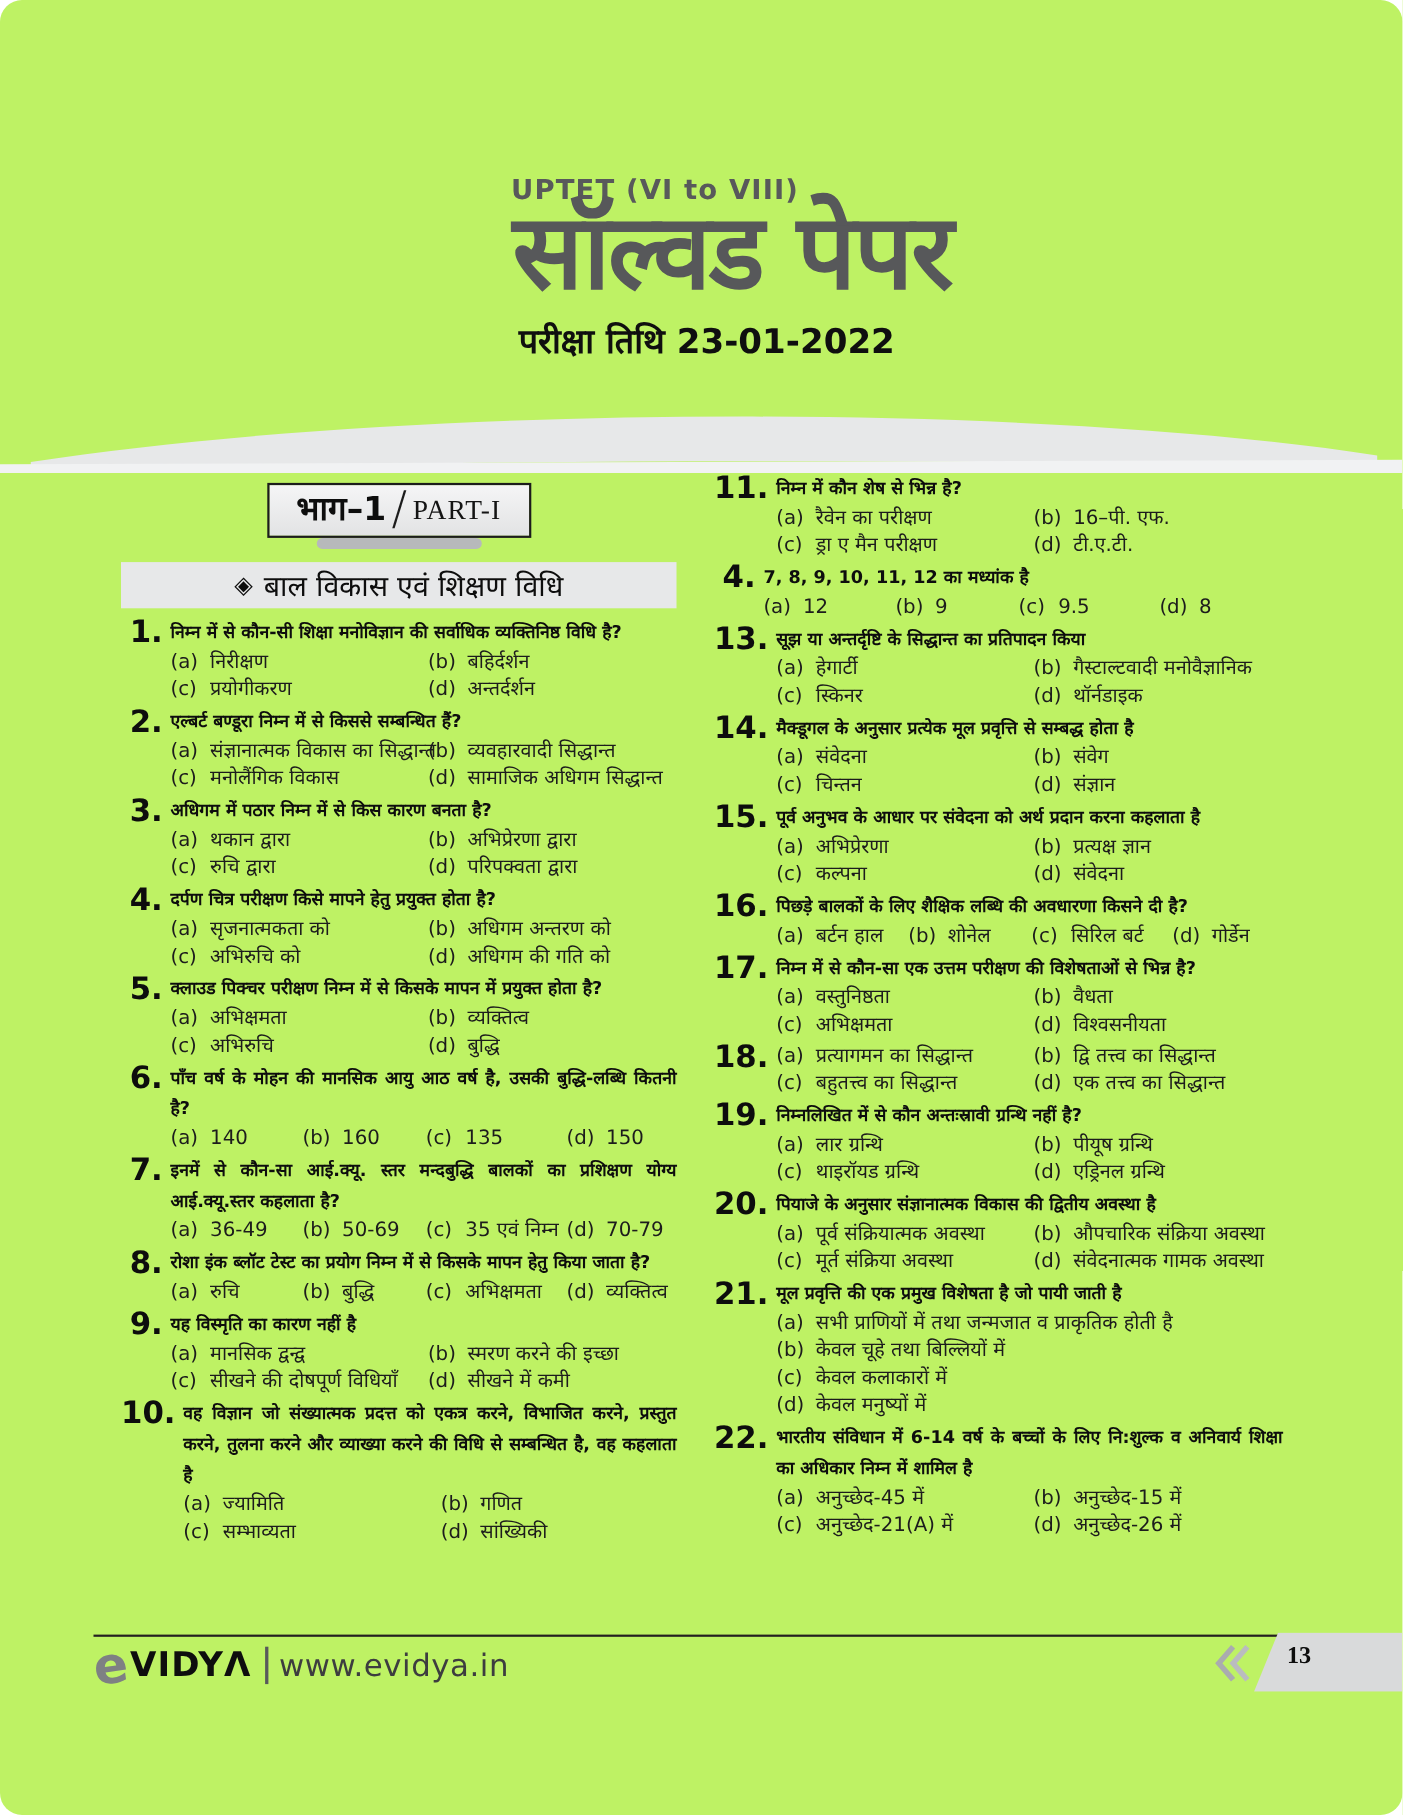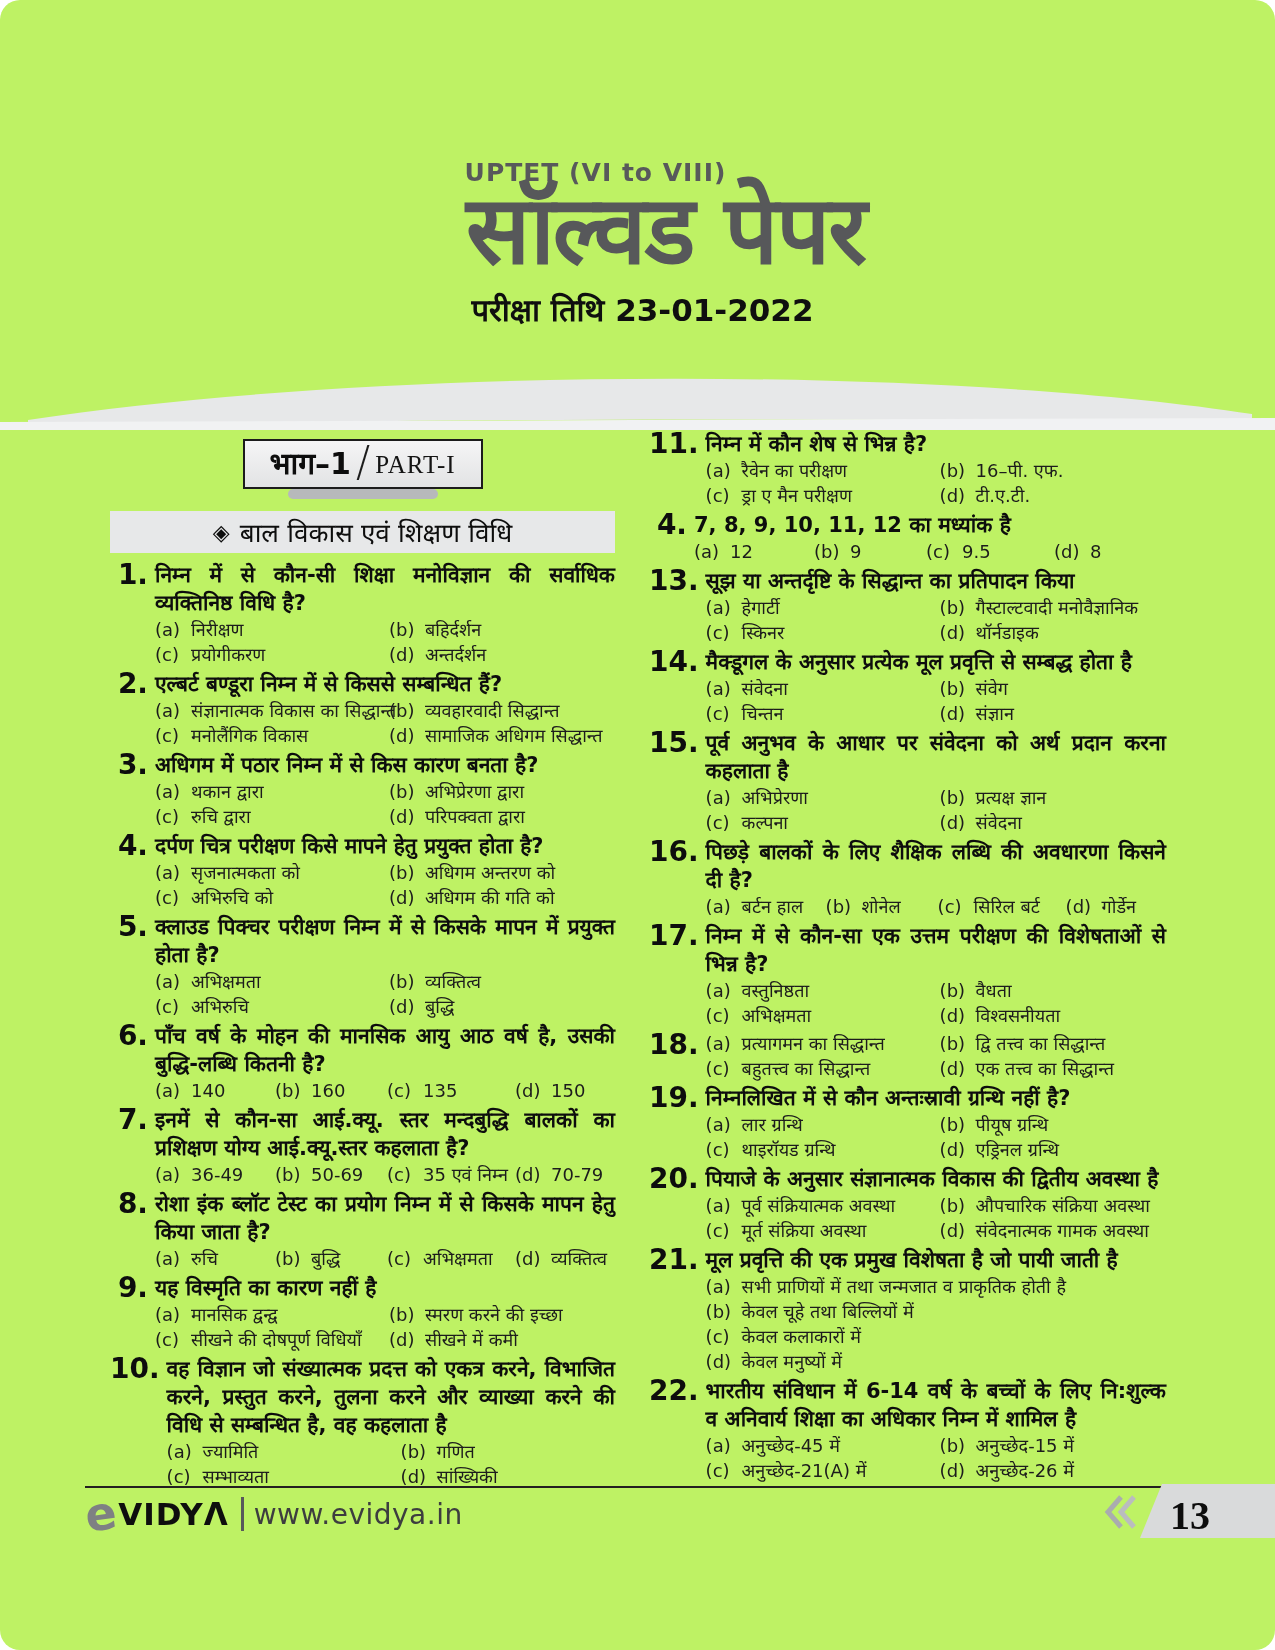--- a/index.html
+++ b/index.html
@@ -32,42 +32,42 @@
   
   .section-bar{margin:12px 0 8px;background:#e7e8e9;height:42px;display:flex;
             align-items:center;justify-content:center;gap:10px;}
   .section-diamond{font-size:22px;color:#0d0d0d;}
   .section-title{font-size:26px;font-weight:400;color:#0d0d0d;}
   
   .q{display:flex;margin-bottom:3px;}
   .qnum{flex:0 0 38px;text-align:right;padding-right:7px;font-weight:700;font-size:28px;
         line-height:28px;color:#0d0d0d;}
   .qbody{flex:1;min-width:0;}
-  .qtext{font-weight:700;font-size:21px;line-height:28px;color:#0d0d0d;text-align:justify;}
+  .qtext{font-weight:700;font-size:16px;line-height:28px;color:#0d0d0d;text-align:justify;}
   .orow{display:flex;font-size:18px;line-height:25px;color:#1c1c1c;}
   .ocell{display:flex;white-space:nowrap;min-width:0;}
   .olabel{flex:none;width:36px;}
   .orow.pairs .ocell:first-child{flex:0 0 234px;}
   .orow.pairs .ocell:last-child{flex:1;}
   .orow.row4 .c0{flex:0 0 120px;}
   .orow.row4 .c1{flex:0 0 112px;}
   .orow.row4 .c2{flex:0 0 128px;}
   .orow.row4 .c3{flex:1;}
   
   .footer-rule{position:absolute;left:85px;top:1486px;width:1115px;height:2px;background:#231f20;}
   .brand{position:absolute;left:85px;top:1492px;height:44px;display:flex;align-items:center;}
   .logo-e{font-size:46px;font-weight:900;color:#7e8083;line-height:40px;
           transform:rotate(-8deg);margin-right:2px;}
   .brand-name{font-size:31px;font-weight:900;letter-spacing:1px;color:#0e0e0e;}
   .brand-divider{width:3px;height:34px;background:#58595b;margin:0 10px 0 12px;}
   .website{font-size:28px;color:#3d3d3f;letter-spacing:0.5px;}
   .page-tab{position:absolute;right:0;top:1484px;width:135px;height:54px;background:#d9dadb;
           clip-path:polygon(22px 0,100% 0,100% 100%,0 100%);}
   .page-number{position:absolute;left:30px;top:8px;font-family:"Liberation Serif","DejaVu Serif",serif;
-          font-size:40px;font-weight:700;color:#0d0d0d;}
+          font-size:22px;font-weight:700;color:#0d0d0d;}
   .chevrons{position:absolute;right:130px;top:1490px;width:44px;height:44px;}
 </style>
 </head>
 <body>
 
 <div class="page">
 
   <div class="kicker">UPTET (VI to VIII)</div>
   <div class="main-title">सॉल्वड पेपर</div>
   <div class="date-line">परीक्षा तिथि 23-01-2022</div>

